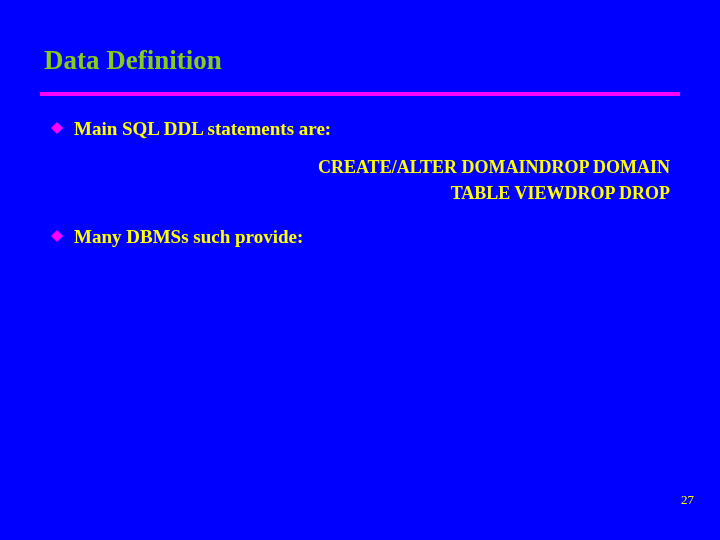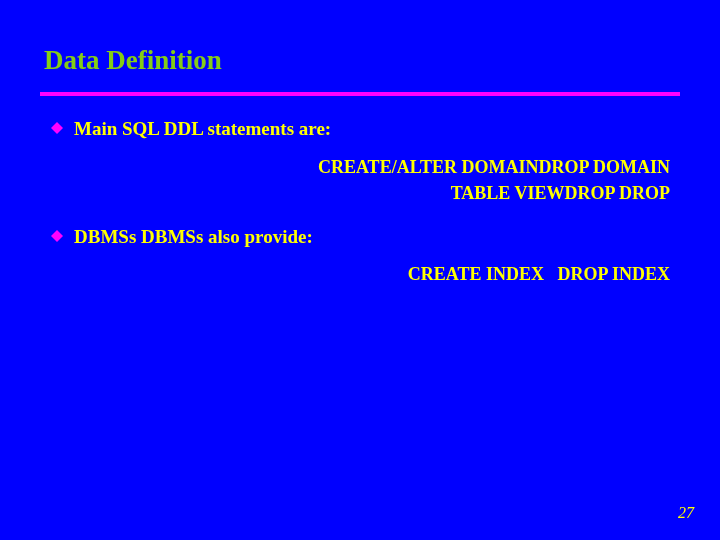--- a/index.html
+++ b/index.html
@@ -71,25 +71,24 @@
       line-height: 1.45;
       white-space: pre;
       text-align: right;
     }
     .statement-col1 {
       display: inline-block;
       min-width: 260px;
     }
     .page-number {
       position: absolute;
-      bottom: 18px;
+      bottom: 32px;
       right: 26px;
       color: #FFFF00;
-      font-size: 16px;
-      font-style: italic;
+      font-size: 13px;
     }
   </style>
 </head>
 <body>
 
 <div class="slide">
 
   <div class="title-block">
     <div class="title">Data Definition</div>
     <div class="title-underline"></div>
@@ -111,24 +110,21 @@
       <div class="statement-row"><span class="statement-col1">CREATE/ALTER DOMAIN</span><span>DROP DOMAIN</span></div>
       <div class="statement-row"><span class="statement-col1">TABLE VIEW</span><span>DROP DROP</span></div>
     </div>
 
     <div class="bullet-item">
       <span class="bullet-icon">
         <svg width="14" height="14" viewBox="0 0 14 14">
           <polygon points="7,1 13,7 7,13 1,7" fill="#FF00FF"></polygon>
         </svg>
       </span>
-      <span class="bullet-text">DBMSs DBMSs also provide:</span>
+      <span class="bullet-text">Many DBMSs such provide:</span>
     </div>
 
-    <div class="statement-block">
-      <div class="statement-row">CREATE INDEX   DROP INDEX</div>
-    </div>
 
   </div>
 
   <div class="page-number">27</div>
 
 </div>
 
 </body></html>

